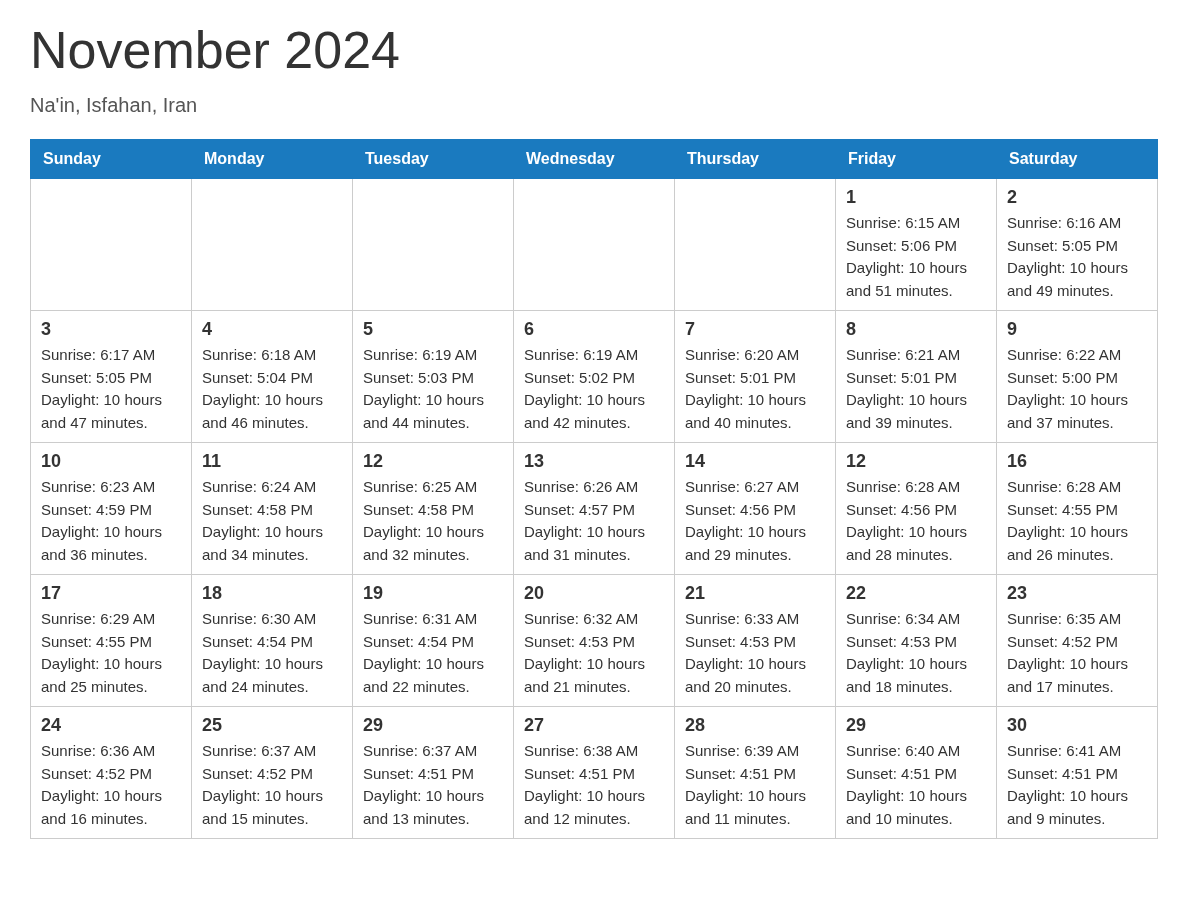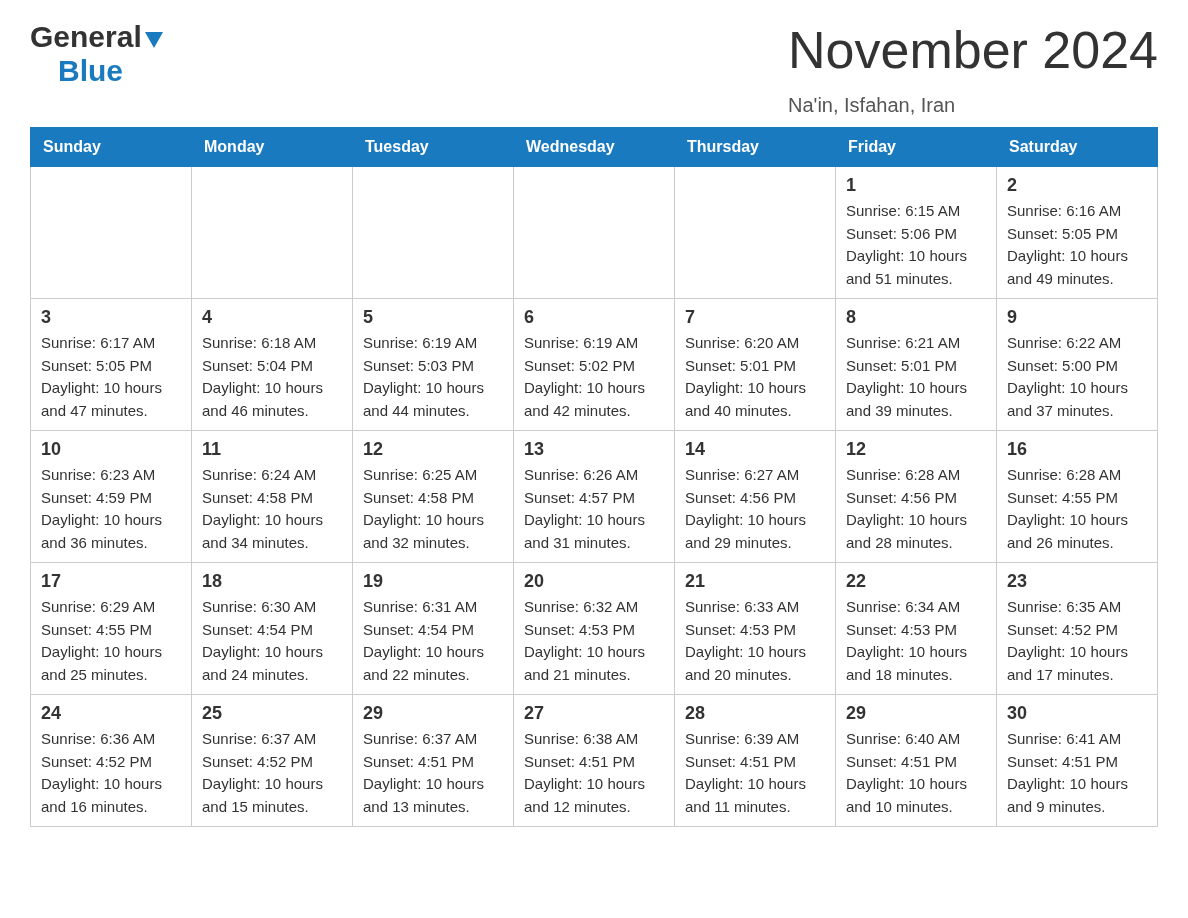--- a/index.html
+++ b/index.html
@@ -35,21 +35,21 @@
       color: #333;
     }
     .location-title {
       font-size: 20px;
       color: #555;
       margin-top: 14px;
     }
     .calendar {
       width: 100%;
       border-collapse: collapse;
-      margin-top: 10px;
+      margin-top: 22px;
     }
     .calendar thead th {
       background-color: #1a7abf;
       color: #fff;
       font-size: 16px;
       padding: 10px 12px;
       text-align: left;
       border: 1px solid #1a7abf;
     }
     .calendar tbody td {
@@ -74,29 +74,20 @@
       background: #fff;
     }
     .week-row td {
       border-top: 2px solid #1a7abf;
     }
   </style>
 </head>
 <body>
 
 <div class="header">
-  <div class="logo">
-    <div class="logo-line">
-      <span style="font-size:30px;font-weight:bold;color:#333;">General</span>
-      <span style="display:inline-block;width:0;height:0;border-left:9px solid transparent;border-right:9px solid transparent;border-top:16px solid #1a7abf;margin-left:3px;margin-top:6px;"></span>
-    </div>
-    <div>
-      <span style="font-size:30px;font-weight:bold;color:#1a7abf;margin-left:28px;">Blue</span>
-    </div>
-  </div>
   <div class="title-section">
     <div class="month-title">November 2024</div>
     <div class="location-title">Na'in, Isfahan, Iran</div>
   </div>
 </div>
 
 <table class="calendar">
   <thead>
     <tr>
     <th>Sunday</th>

